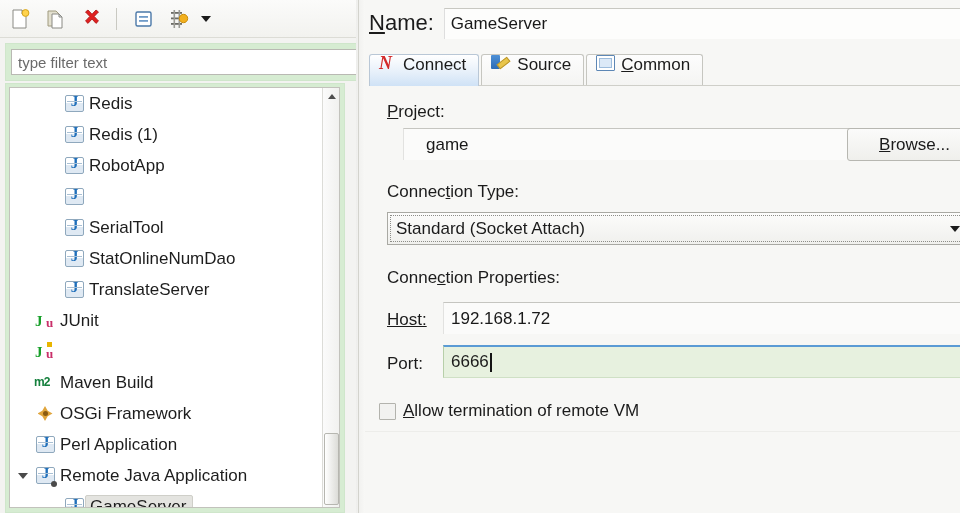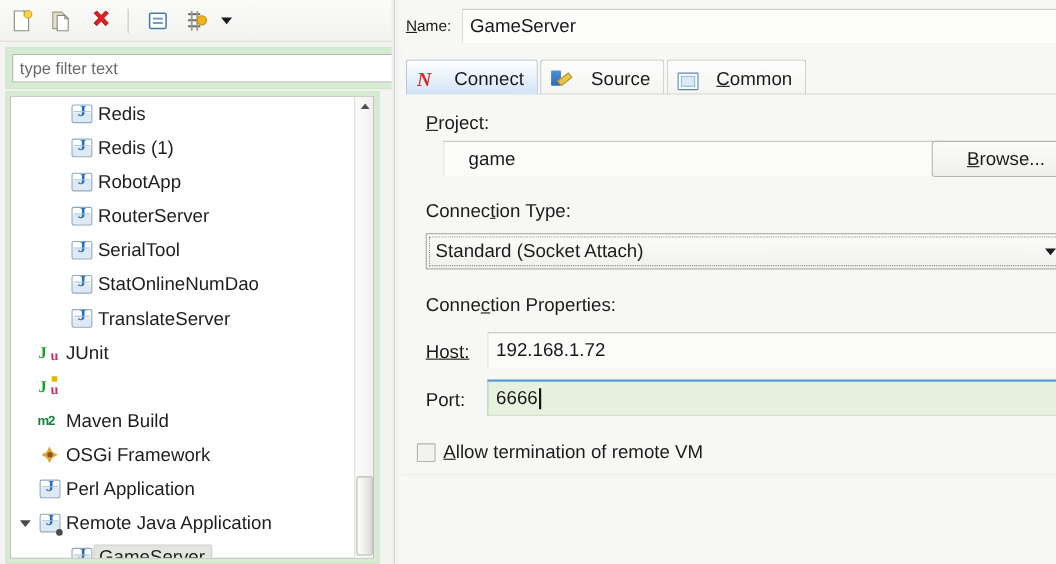--- a/index.html
+++ b/index.html
@@ -175,40 +175,40 @@
     position:absolute;left:365px;top:0;width:595px;height:513px;
     background:#f7f7f5;
     box-sizing:border-box;
   }
 
   
   #name-row{
     position:absolute;left:0;top:6px;height:34px;width:595px;
     display:flex;align-items:center;
   }
-  #name-label{font-size:14px;color:#1b1b1b;margin-left:4px;}
+  #name-label{font-size:22px;color:#1b1b1b;margin-left:4px;}
   #name-field{
     margin-left:10px;flex:1;height:31px;
     background:#fdfdfc;
     border-top:1px solid #c8c8c2;
     border-left:1px solid #dedede;
     box-sizing:border-box;
     display:flex;align-items:center;
     font-size:17px;color:#191919;padding-left:6px;
     cursor:text;
   }
   .mn{text-decoration:underline;}
 
   
   #tabs{
     position:absolute;left:4px;top:52px;width:591px;height:34px;
     display:flex;align-items:flex-end;
   }
   .tab{
-    height:32px;display:flex;align-items:flex-end;gap:16px;
+    height:32px;display:flex;align-items:flex-start;gap:6px;
     padding:0 12px 4px 9px;
     font-size:17px;color:#1b1b1b;
     border:1px solid #c6c6c0;border-bottom:none;
     border-radius:3px 3px 0 0;
     background:linear-gradient(to bottom,#fdfdfd 0%,#f4f4f2 100%);
     box-sizing:border-box;
     cursor:default;margin-right:2px;
   }
   .tab.active{
     background:linear-gradient(to bottom,#ffffff 0%,#e7f0fa 55%,#cfe2f6 100%);
@@ -395,21 +395,20 @@
               <span class="ico">
                 <span class="ico-java"></span>
               </span>
               <span class="lbl">RobotApp</span>
             </div>
             <div class="row indent-1">
               <span class="tw"></span>
               <span class="ico">
                 <span class="ico-java"></span>
               </span>
-              <span class="lbl">RouterServer</span>
             </div>
             <div class="row indent-1">
               <span class="tw"></span>
               <span class="ico">
                 <span class="ico-java"></span>
               </span>
               <span class="lbl">SerialTool</span>
             </div>
             <div class="row indent-1">
               <span class="tw"></span>

